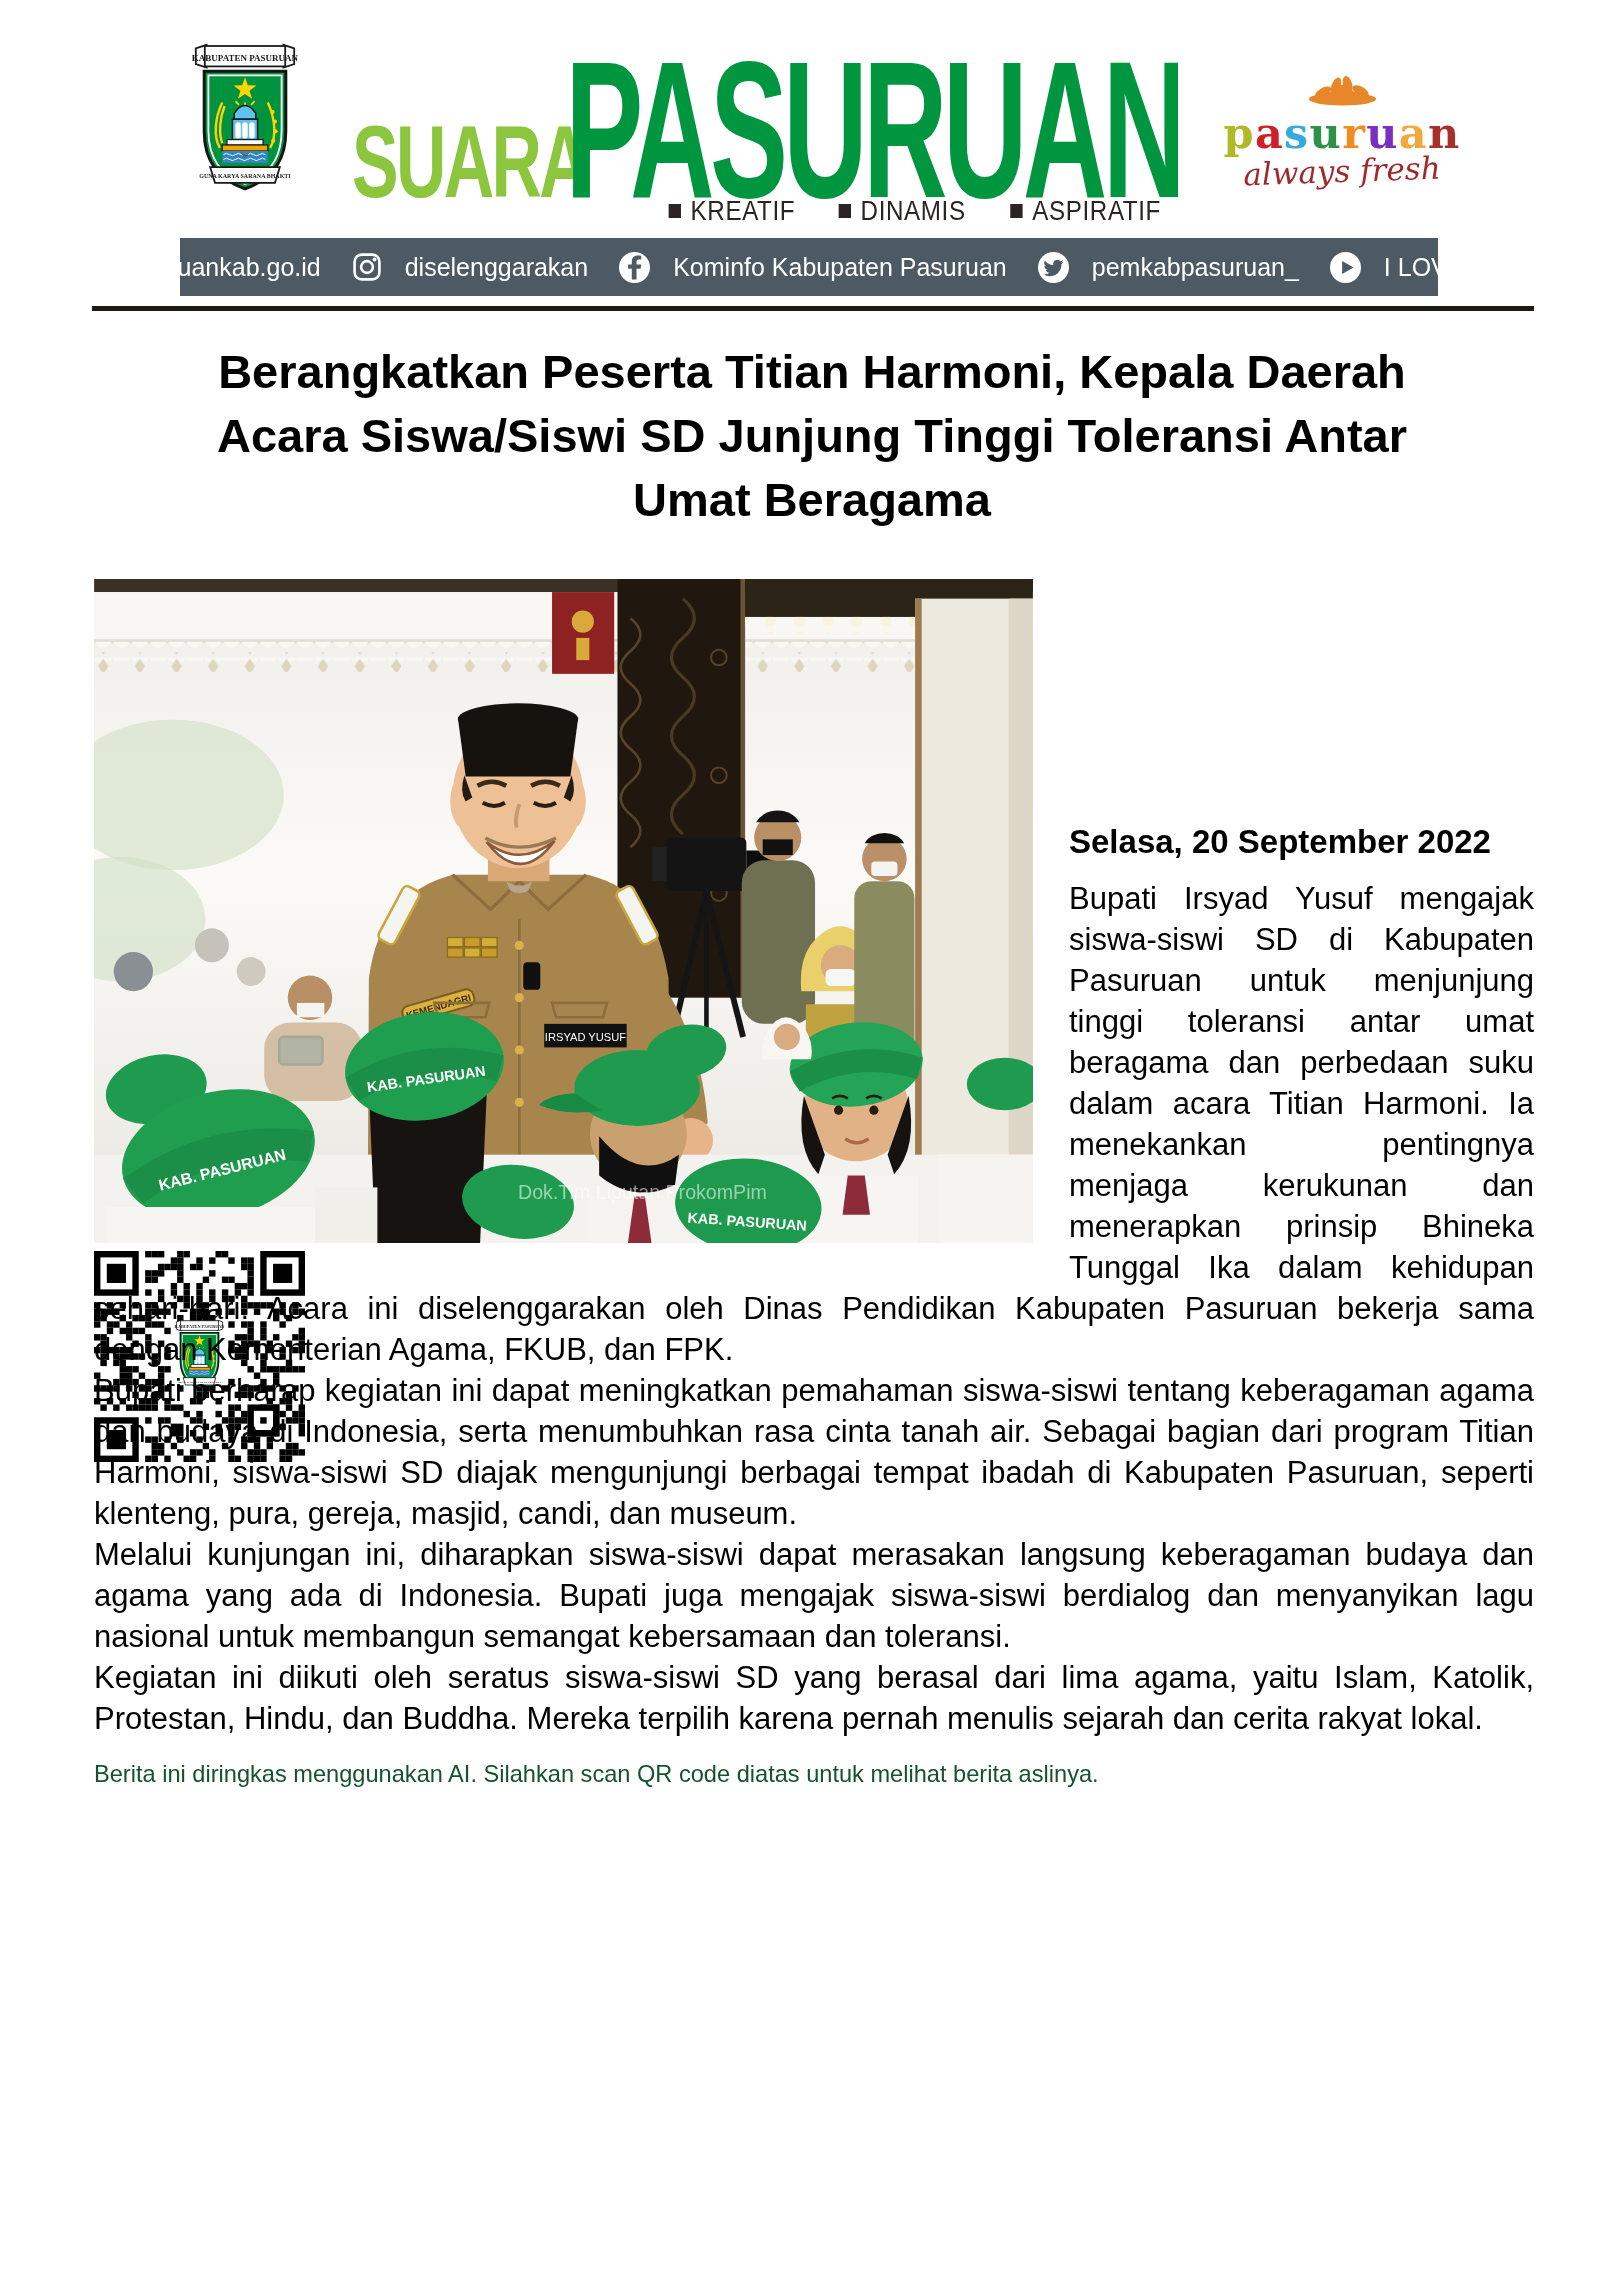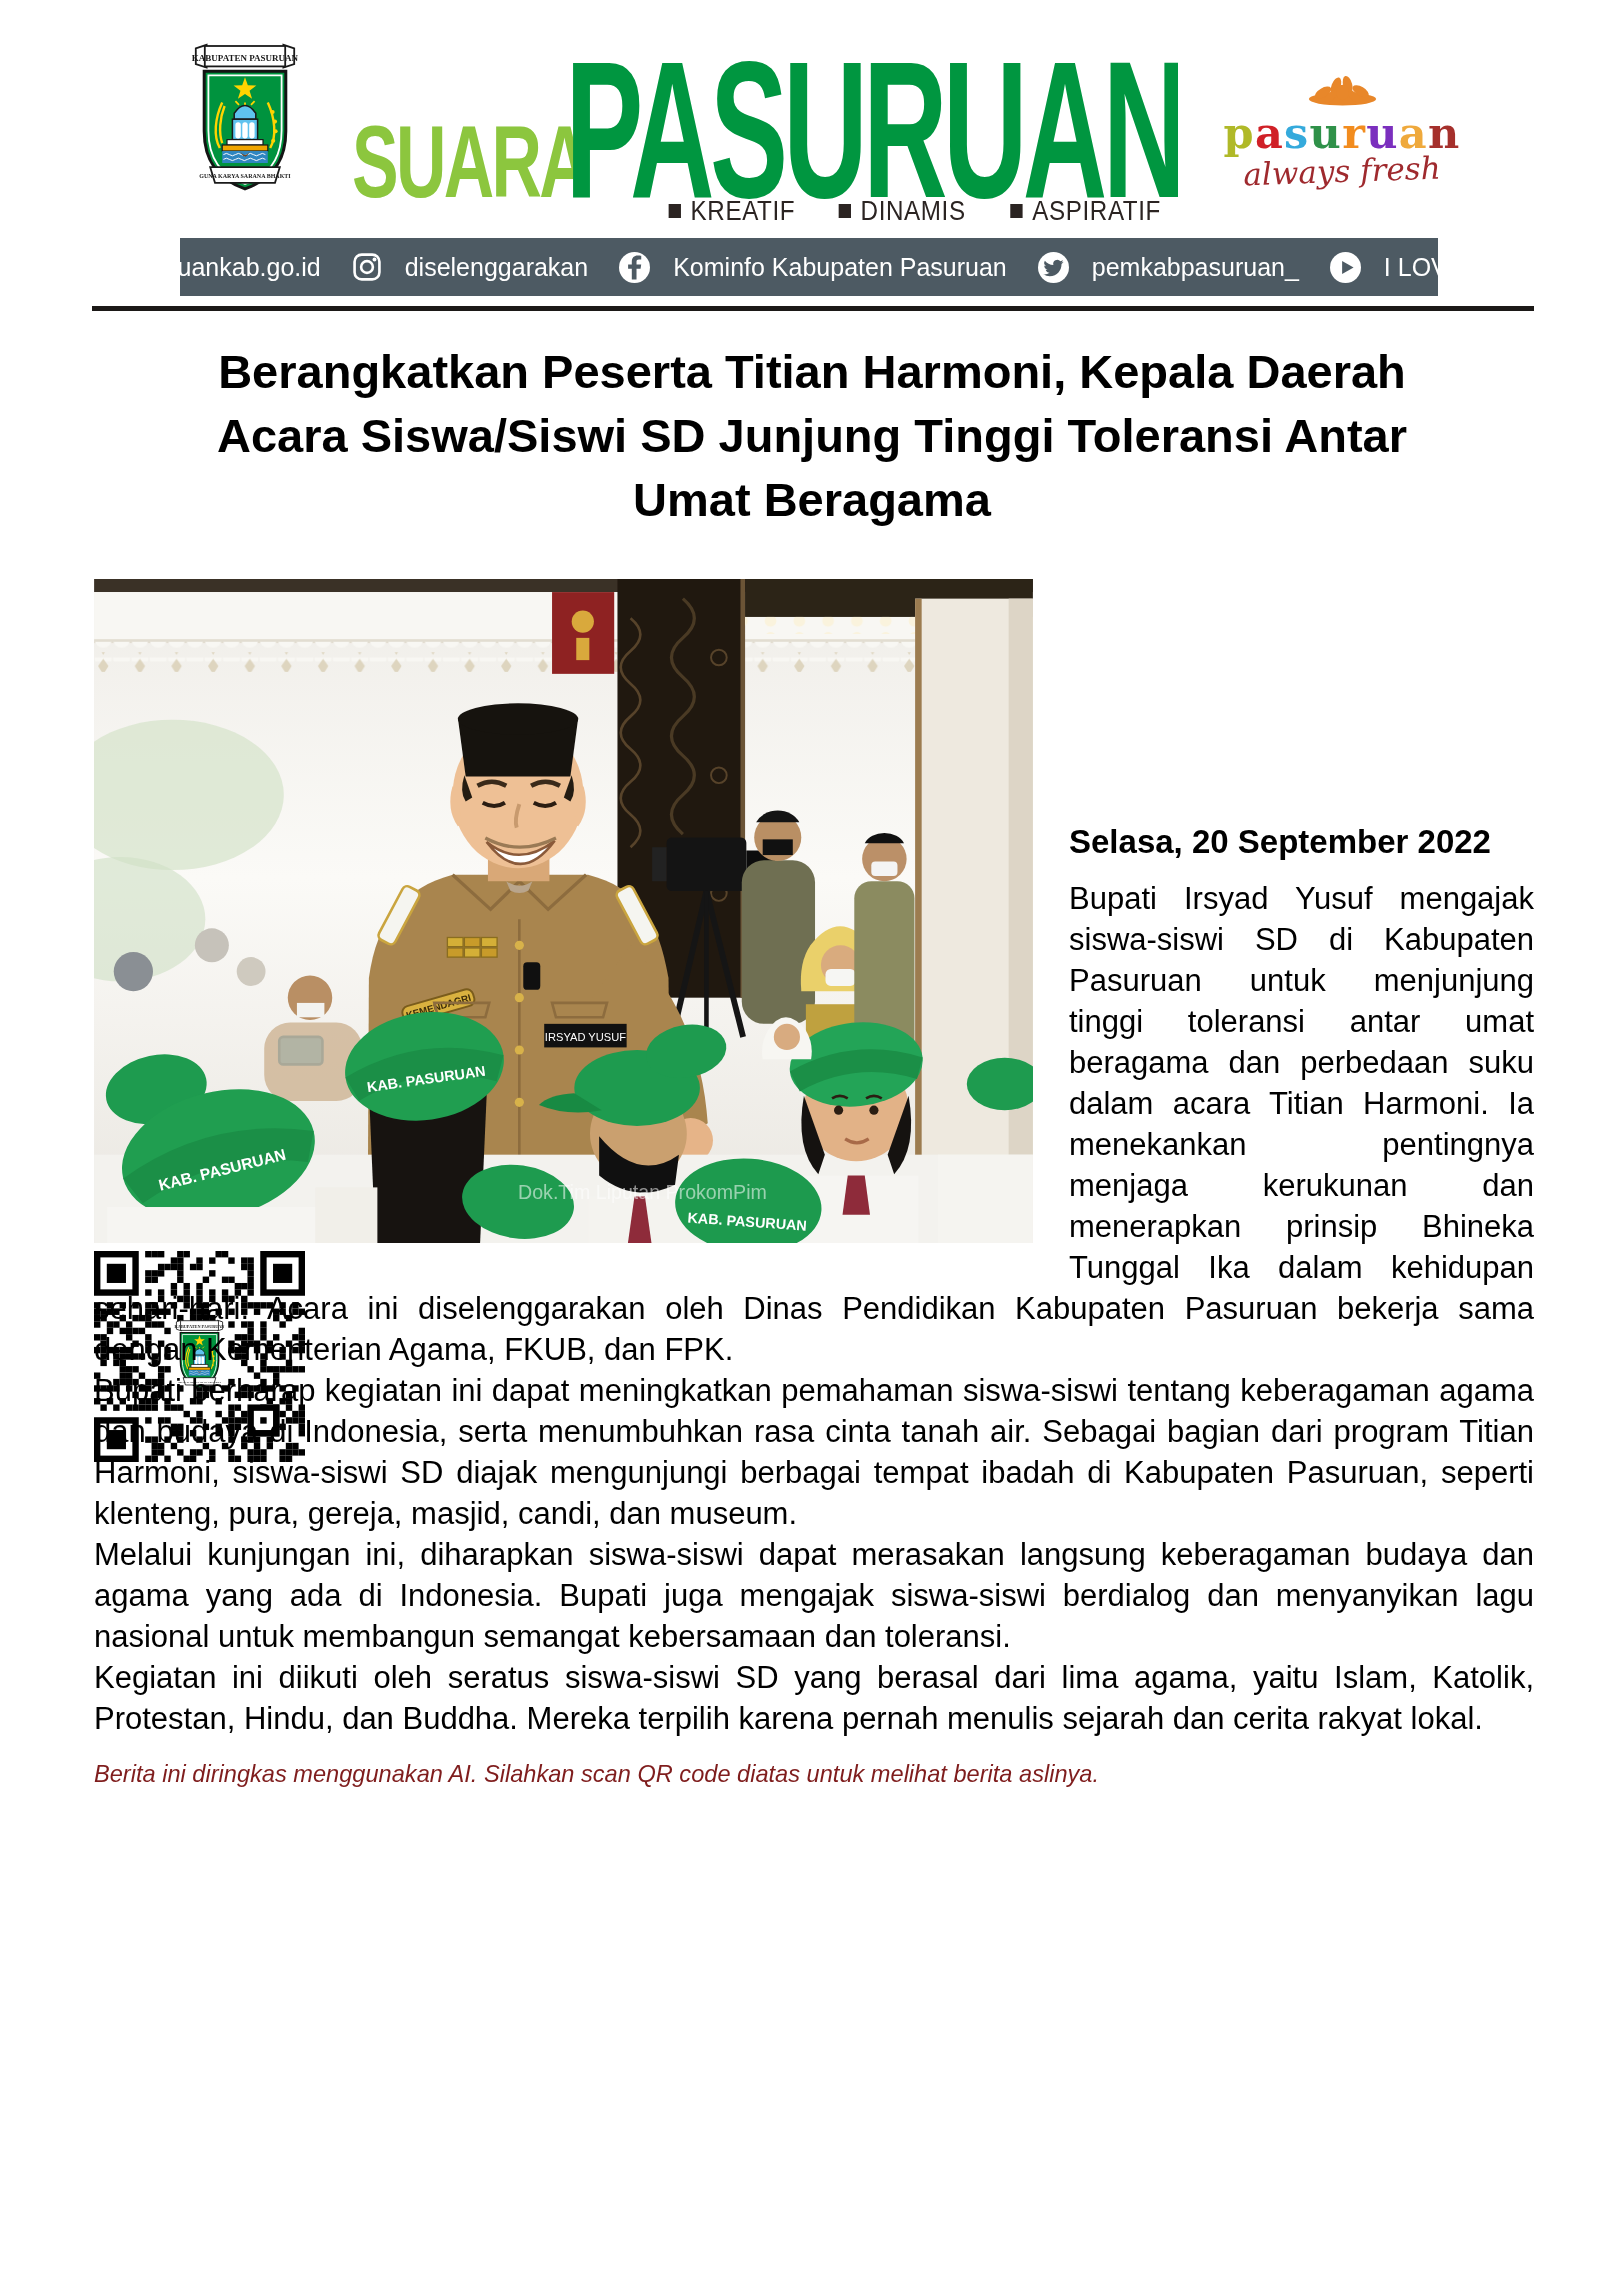--- a/index.html
+++ b/index.html
@@ -33,21 +33,21 @@
   .title span{display:inline-block;max-width:1296px;font-weight:bold;font-size:47px;
               line-height:64px;color:#000;}
 
   
   .article{position:absolute;left:94px;top:576px;width:1440px;color:#000;}
   .photo-wrap{float:left;width:939px;height:664px;margin:3.3px 36px 7.9px 0;
               overflow:hidden;background:#f1efeb;}
   .qr-wrap{width:211px;height:211px;margin:9.8px 0 25px 0;}
   .date{font-size:33px;font-weight:bold;margin:0 0 17px 0;line-height:1.2;}
   .bodytext p{font-size:31px;line-height:41px;text-align:justify;margin:0;}
-  .footer-note{font-size:23.6px;line-height:30px;color:#7f1d1d;font-style:italic;
+  .footer-note{font-size:23.6px;line-height:30px;color:#14532d;
                padding-top:19.6px;}
 </style>
 </head>
 <body>
 
 <svg width="0" height="0" style="position:absolute" aria-hidden="true">
   <defs>
     <g id="crest-sym">
       <path d="M18,12 L36,6 L36,44 L18,38 Z" fill="#ffffff" stroke="#1a1a1a" stroke-width="3"></path>
       <path d="M182,12 L164,6 L164,44 L182,38 Z" fill="#ffffff" stroke="#1a1a1a" stroke-width="3"></path>

